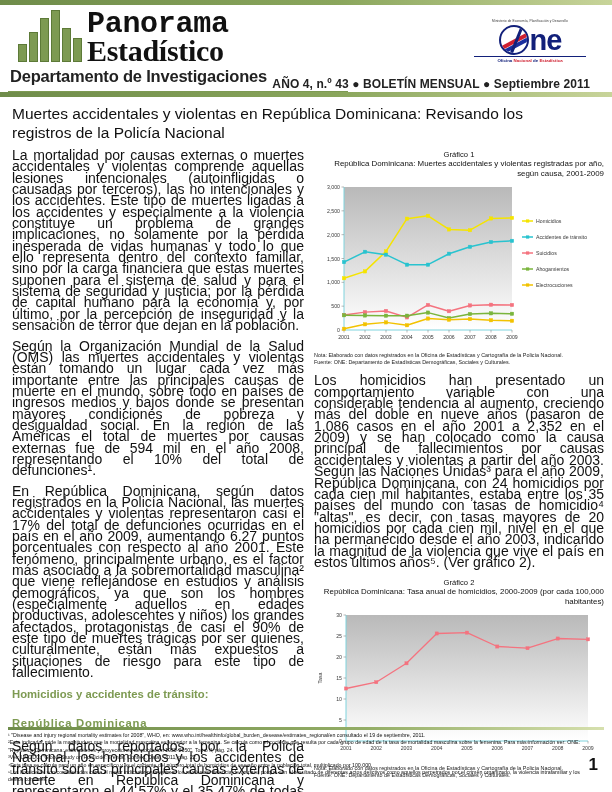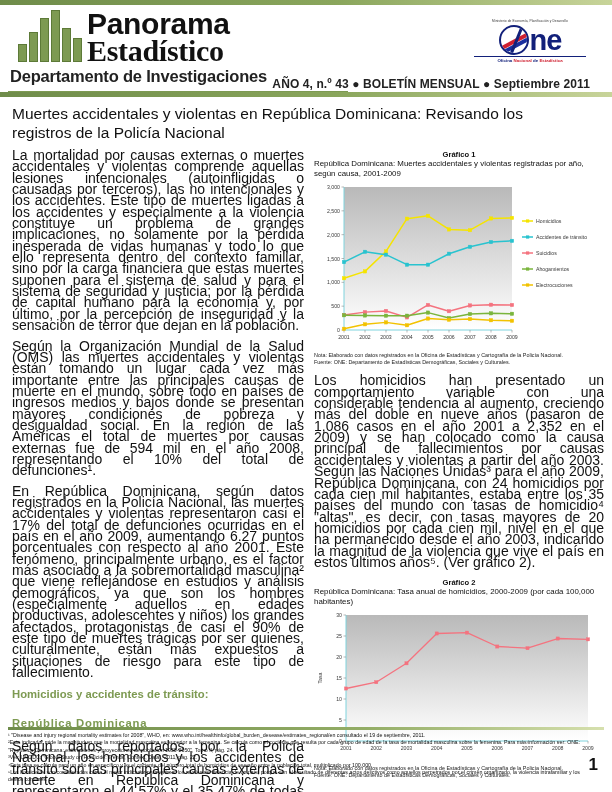--- a/index.html
+++ b/index.html
@@ -16,21 +16,21 @@
   .topbar { position:absolute; left:0; top:0; width:612px; height:5px;
             background: linear-gradient(to right,#6f8c4a 0%,#8aa65c 55%,#c8d49a 100%); }
 
   
   .header { position:absolute; left:0; top:5px; width:612px; height:86px; }
   .logo-wrap { position:absolute; left:18px; top:4px; display:flex; align-items:flex-end; }
   .bars { display:flex; align-items:flex-end; height:52px; gap:2px; margin-right:5px; margin-bottom:4px;}
   .bars i { display:block; width:9px; background:#7d9a52; border:1px solid #5d7a38; }
   .b1{height:18px;} .b2{height:30px;} .b3{height:44px;} .b4{height:52px;} .b5{height:34px;} .b6{height:24px;}
   .brand { line-height:1; }
-  .brand .l1 { font-family:Liberation Sans, sans-serif; font-weight:bold; font-size:30px; letter-spacing:-0.3px; color:#111; }
+  .brand .l1 { font-family:Liberation Mono, monospace; font-weight:bold; font-size:30px; letter-spacing:-0.3px; color:#111; }
   .brand .l2 { font-family:"Liberation Serif", serif; font-weight:bold; font-size:30px; letter-spacing:-0.3px; color:#111; margin-top:-3px;}
   .dept { position:absolute; left:10px; top:62px; font-size:16.5px; font-weight:bold; color:#222; letter-spacing:-0.2px; }
   .hrule { position:absolute; left:8px; top:86px; width:340px; height:3px; background:#7d9a52; }
 
   
   .one-logo { position:absolute; right:26px; top:14px; width:112px; text-align:center; }
   .one-min { font-size:3.2px; color:#333; letter-spacing:0.1px; white-space:nowrap; }
   .one-mark { display:flex; align-items:center; justify-content:center; margin-top:2px; }
   .one-circle { width:30px; height:30px; border-radius:50%; border:2.5px solid #12207a; position:relative; background:#fff; overflow:hidden;}
   .one-circle .stripe { position:absolute; left:-6px; top:11px; width:44px; height:4px; background:#cf2030; transform:rotate(-28deg); }
@@ -54,22 +54,22 @@
   .col-left { position:absolute; left:12px; top:150px; width:292px; }
   .col-right { position:absolute; left:314px; top:150px; width:290px; }
 
   p.body { font-size:14px; line-height:11.35px; text-align:justify; color:#111; margin-bottom:9px; }
 
   h2.section { font-size:11.3px; font-weight:bold; color:#7d9a52; line-height:14.5px; margin:6px 0 10px 0; }
   h2.section .ln2 { letter-spacing:0.7px; }
 
   
   .chart-box { width:290px; }
-  .chart-title { text-align:center; font-size:7.6px; font-weight:bold; color:#111; }
-  .chart-sub { text-align:left; font-size:7.9px; color:#111; line-height:10px; margin-bottom:2px;}
+  .chart-title { text-align:center; font-size:7.6px; font-weight:normal; color:#111; }
+  .chart-sub { text-align:right; font-size:7.9px; color:#111; line-height:10px; margin-bottom:2px;}
   .plot-area { position:relative; width:290px; }
   .chart-note { font-size:5.4px; color:#222; line-height:7.2px; margin-top:2px; }
 
   
   .foot-rule { position:absolute; left:8px; top:727px; width:596px; height:3px;
                background: linear-gradient(to right,#6f8c4a 0%,#93ad66 60%,#d6e0ae 100%); }
   .footnotes { position:absolute; left:8px; top:732px; width:572px; font-size:5.25px; line-height:7.4px; color:#111; text-align:justify;}
   .pagenum { position:absolute; right:14px; top:755px; font-size:17px; font-weight:bold; color:#111; }
 </style>
 </head>

